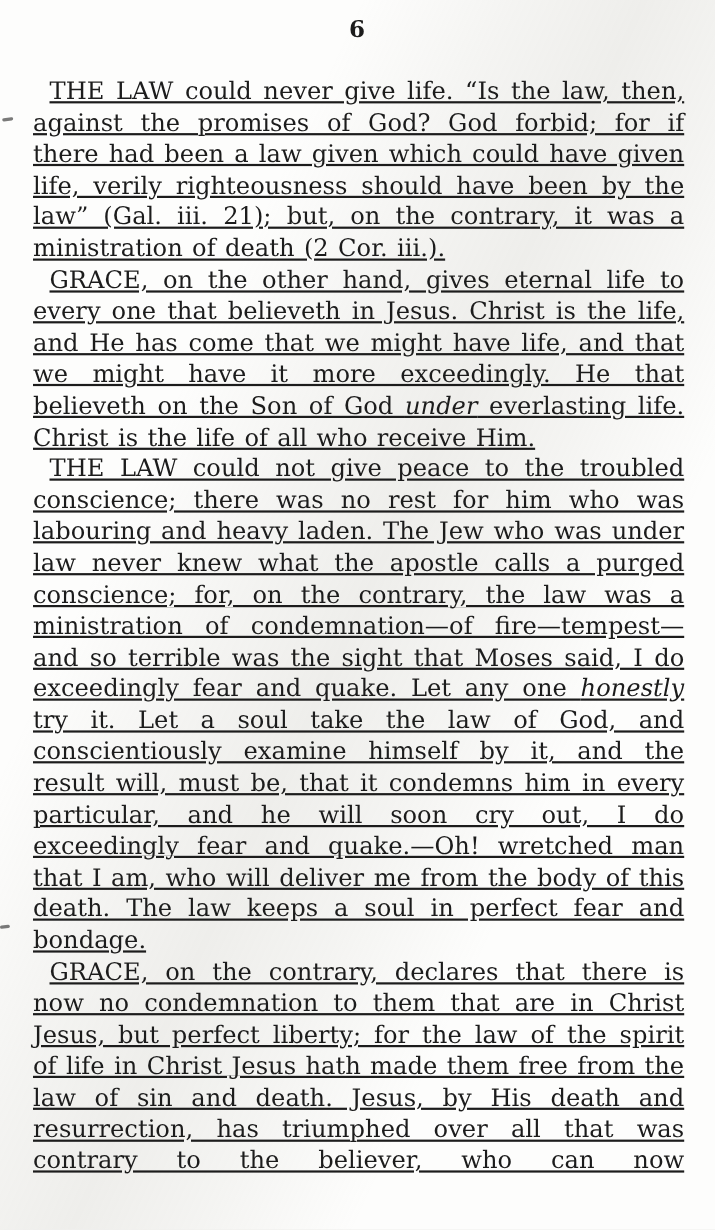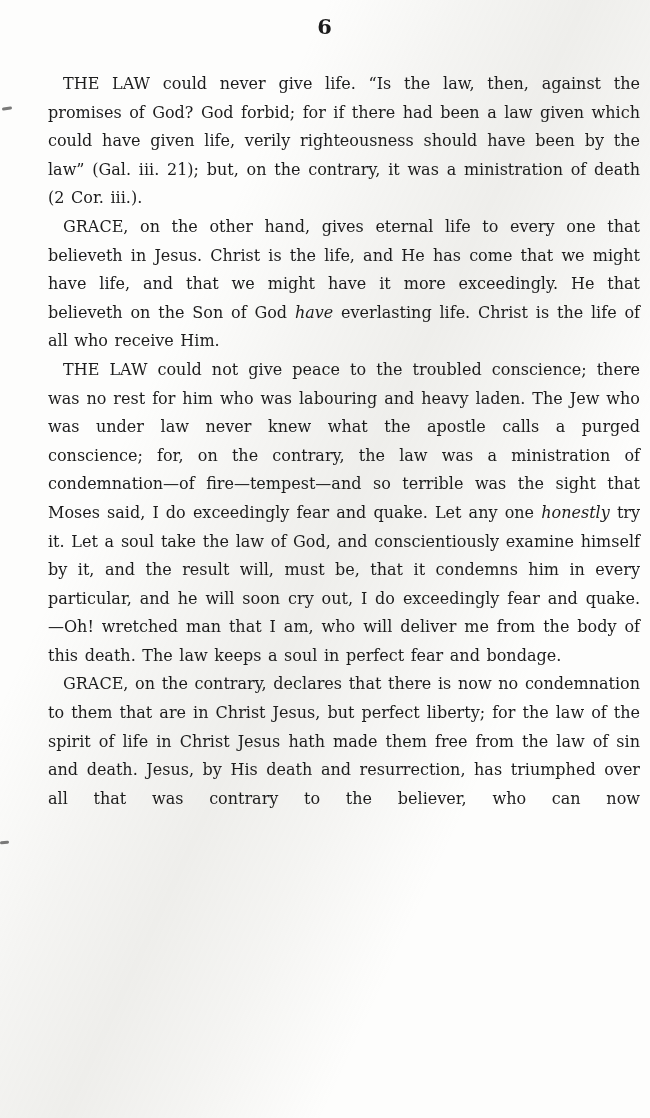--- a/index.html
+++ b/index.html
@@ -24,26 +24,27 @@
     left: 0;
     right: 0;
     text-align: center;
     font-size: 21px;
     font-weight: 700;
     letter-spacing: 1px;
   }
   .text-body {
     position: absolute;
     top: 70px;
-    left: 48px;
+    left: 30px;
     width: 592px;
-    font-size: 16px;
+    font-size: 22px;
     line-height: 28.6px;
     text-align: justify;
     word-spacing: 1.5px;
+    text-decoration: underline;
   }
   .text-body p {
     margin: 0;
     text-indent: 15px;
   }
   
   .text-body p:last-child { text-align-last: justify; }
   .text-body i { font-style: italic; }
 
   
@@ -73,19 +74,19 @@
   .mark-2 { left: 0px; top: 841px; width: 9px;  transform: rotate(-5deg); }
 </style>
 </head>
 <body>
 
 <div class="page">
   <div class="watermark"></div>
   <div class="page-number">6</div>
   <div class="text-body">
       <p><span>THE LAW could never give life. “Is the law, then, against the promises of God? God forbid; for if there had been a law given which could have given life, verily righteousness should have been by the law” (Gal. iii. 21); but, on the contrary, it was a ministration of death (2 Cor. iii.).</span></p>
-      <p><span>GRACE, on the other hand, gives eternal life to every one that believeth in Jesus. Christ is the life, and He has come that we might have life, and that we might have it more exceedingly. He that believeth on the Son of God </span><i>have</i><span> everlasting life. Christ is the life of all who receive Him.</span></p>
+      <p><span>GRACE, on the other hand, gives eternal life to every one that believeth in Jesus. Christ is the life, and He has come that we might have life, and that we might have it more exceedingly. He that believeth on the Son of God </span><i>under</i><span> everlasting life. Christ is the life of all who receive Him.</span></p>
       <p><span>THE LAW could not give peace to the troubled conscience; there was no rest for him who was labouring and heavy laden. The Jew who was under law never knew what the apostle calls a purged conscience; for, on the contrary, the law was a ministration of condemnation—of fire—tempest—and so terrible was the sight that Moses said, I do exceedingly fear and quake. Let any one </span><i>honestly</i><span> try it. Let a soul take the law of God, and conscientiously examine himself by it, and the result will, must be, that it condemns him in every particular, and he will soon cry out, I do exceedingly fear and quake.—Oh! wretched man that I am, who will deliver me from the body of this death. The law keeps a soul in perfect fear and bondage.</span></p>
       <p><span>GRACE, on the contrary, declares that there is now no condemnation to them that are in Christ Jesus, but perfect liberty; for the law of the spirit of life in Christ Jesus hath made them free from the law of sin and death. Jesus, by His death and resurrection, has triumphed over all that was contrary to the believer, who can now</span></p>
     </div>
   <div class="scan-mark mark-1"></div>
   <div class="scan-mark mark-2"></div>
 </div>
 
 </body></html>

